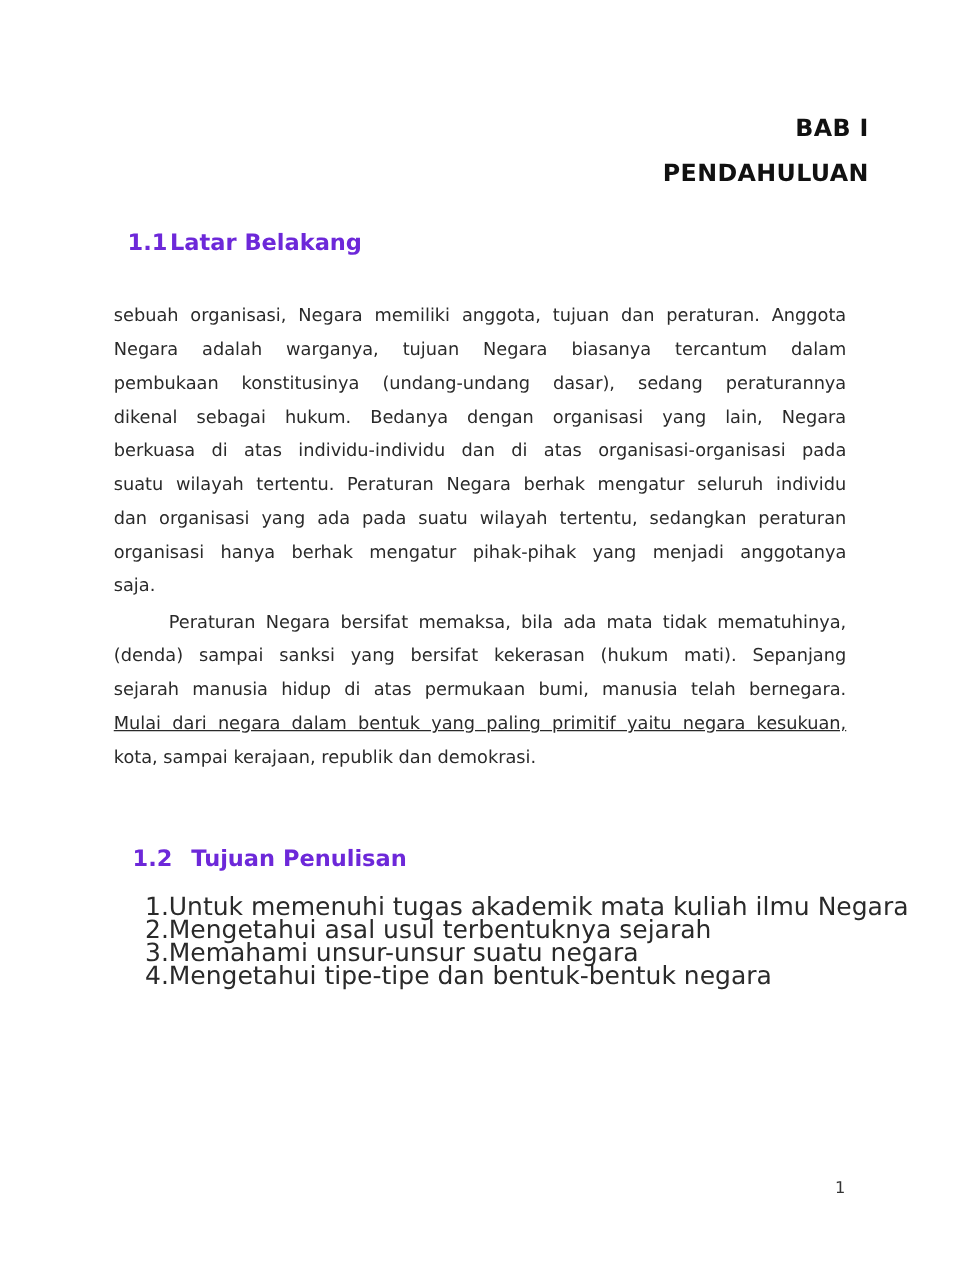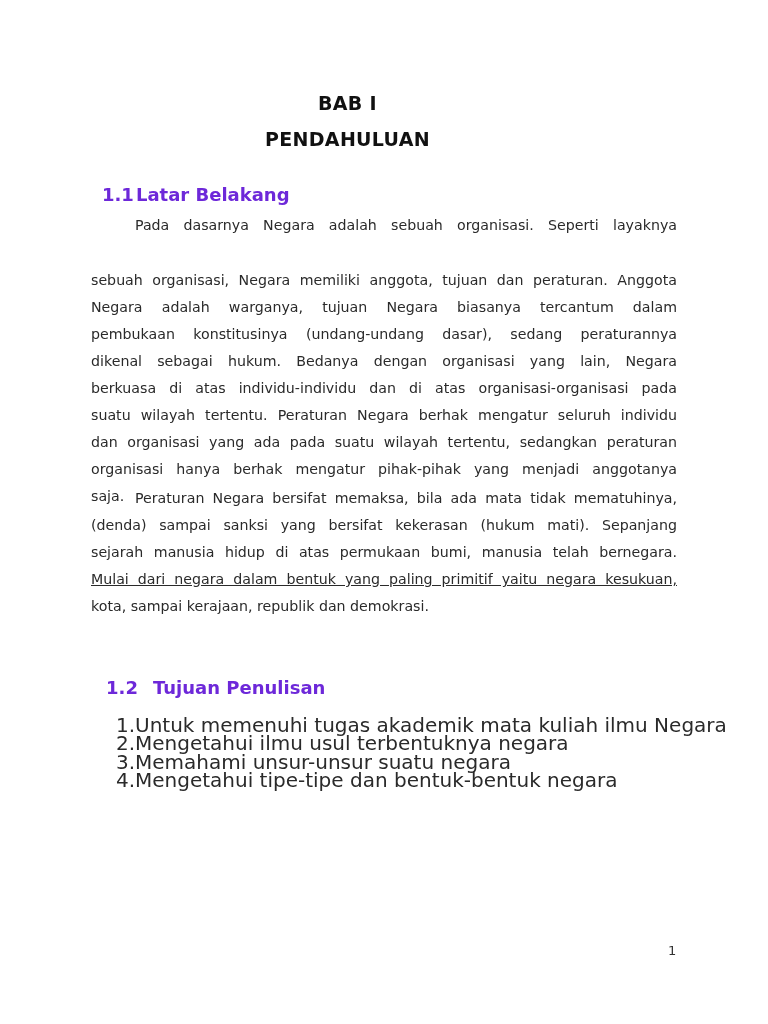--- a/index.html
+++ b/index.html
@@ -1,19 +1,19 @@
 <!DOCTYPE html>
 <html><head>
 <meta charset="utf-8">
 <style>
   html, body { margin: 0; padding: 0; background: #ffffff; }
   body { width: 768px; height: 1024px; position: relative; overflow: hidden;
          font-family: "DejaVu Sans", sans-serif; color: #2a2a2a; }
   .page { position: absolute; left: 0; top: 0; width: 768px; height: 1024px; background: #fff; }
-  .chapter { position: absolute; left: 0; width: 695px; text-align: center;
+  .chapter { position: absolute; left: 0; width: 695px; text-align: right;
              font-weight: bold; font-size: 19px; color: #111; letter-spacing: 0.3px; }
   .chapter.num { top: 92px; }
   .chapter.title { top: 128px; }
   .sec-head { position: absolute; font-weight: bold; font-size: 18px; color: #6d28d9; }
   .sec1 { left: 102px; top: 184px; }
   .sec1 .n { display: inline-block; width: 34px; }
   .sec2 { left: 91px; top: 677px; text-align: center; }
   .sec2 .n { display: inline-block; width: 62px; }
   .para { position: absolute; left: 91px; width: 586px; font-size: 14.2px; line-height: 27px; }
   .line { display: block; text-align: justify; text-align-last: justify; white-space: nowrap; height: 27px; }
@@ -32,21 +32,20 @@
 <div class="page">
 
   <div class="chapter num">BAB I</div>
   <div class="chapter title">PENDAHULUAN</div>
 
   <div class="sec-head sec1">
     <span class="n">1.1</span><span>Latar Belakang</span>
   </div>
 
   <div class="para p1">
-    <span class="line indent" style="white-space: normal;">Pada dasarnya Negara adalah sebuah organisasi. Seperti layaknya</span>
     <span class="line" style="white-space: normal; margin-top: 28px;">sebuah organisasi, Negara memiliki anggota, tujuan dan peraturan. Anggota</span>
     <span class="line" style="white-space: normal;">Negara adalah warganya, tujuan Negara biasanya tercantum dalam</span>
     <span class="line" style="white-space: normal;">pembukaan konstitusinya (undang-undang dasar), sedang peraturannya</span>
     <span class="line" style="white-space: normal;">dikenal sebagai hukum. Bedanya dengan organisasi yang lain, Negara</span>
     <span class="line" style="white-space: normal;">berkuasa di atas individu-individu dan di atas organisasi-organisasi pada</span>
     <span class="line" style="white-space: normal;">suatu wilayah tertentu. Peraturan Negara berhak mengatur seluruh individu</span>
     <span class="line" style="white-space: normal;">dan organisasi yang ada pada suatu wilayah tertentu, sedangkan peraturan</span>
     <span class="line" style="white-space: normal;">organisasi hanya berhak mengatur pihak-pihak yang menjadi anggotanya</span>
     <span class="line last">saja.</span>
   </div>
@@ -58,19 +57,19 @@
     <span class="line" style="white-space: normal; text-decoration: underline;">Mulai dari negara dalam bentuk yang paling primitif yaitu negara kesukuan,</span>
     <span class="line last">kota, sampai kerajaan, republik dan demokrasi.</span>
   </div>
 
   <div class="sec-head sec2">
     <span class="n">1.2</span><span>Tujuan Penulisan</span>
   </div>
 
   <ol class="list">
     <li><span class="num">1.</span><span>Untuk memenuhi tugas akademik mata kuliah ilmu Negara</span></li>
-    <li><span class="num">2.</span><span>Mengetahui ilmu usul terbentuknya negara</span></li>
+    <li><span class="num">2.</span><span>Mengetahui asal usul terbentuknya sejarah</span></li>
     <li><span class="num">3.</span><span>Memahami unsur-unsur suatu negara</span></li>
     <li><span class="num">4.</span><span>Mengetahui tipe-tipe dan bentuk-bentuk negara</span></li>
   </ol>
 
   <div class="pageno">1</div>
 </div>
 
 </body></html>

